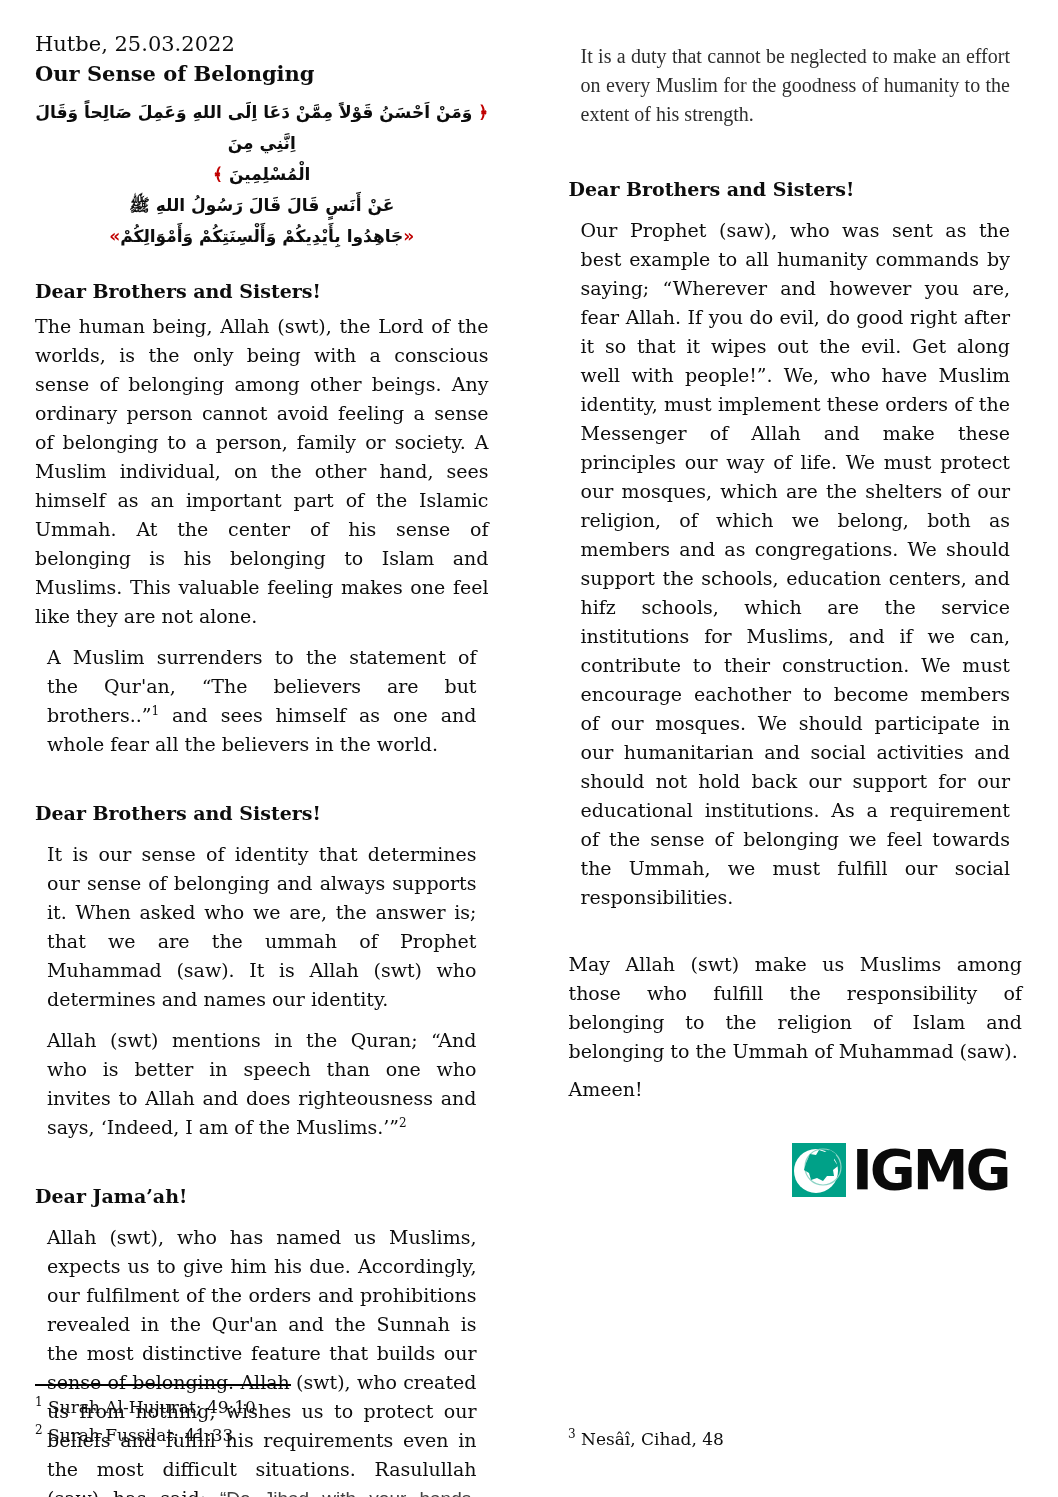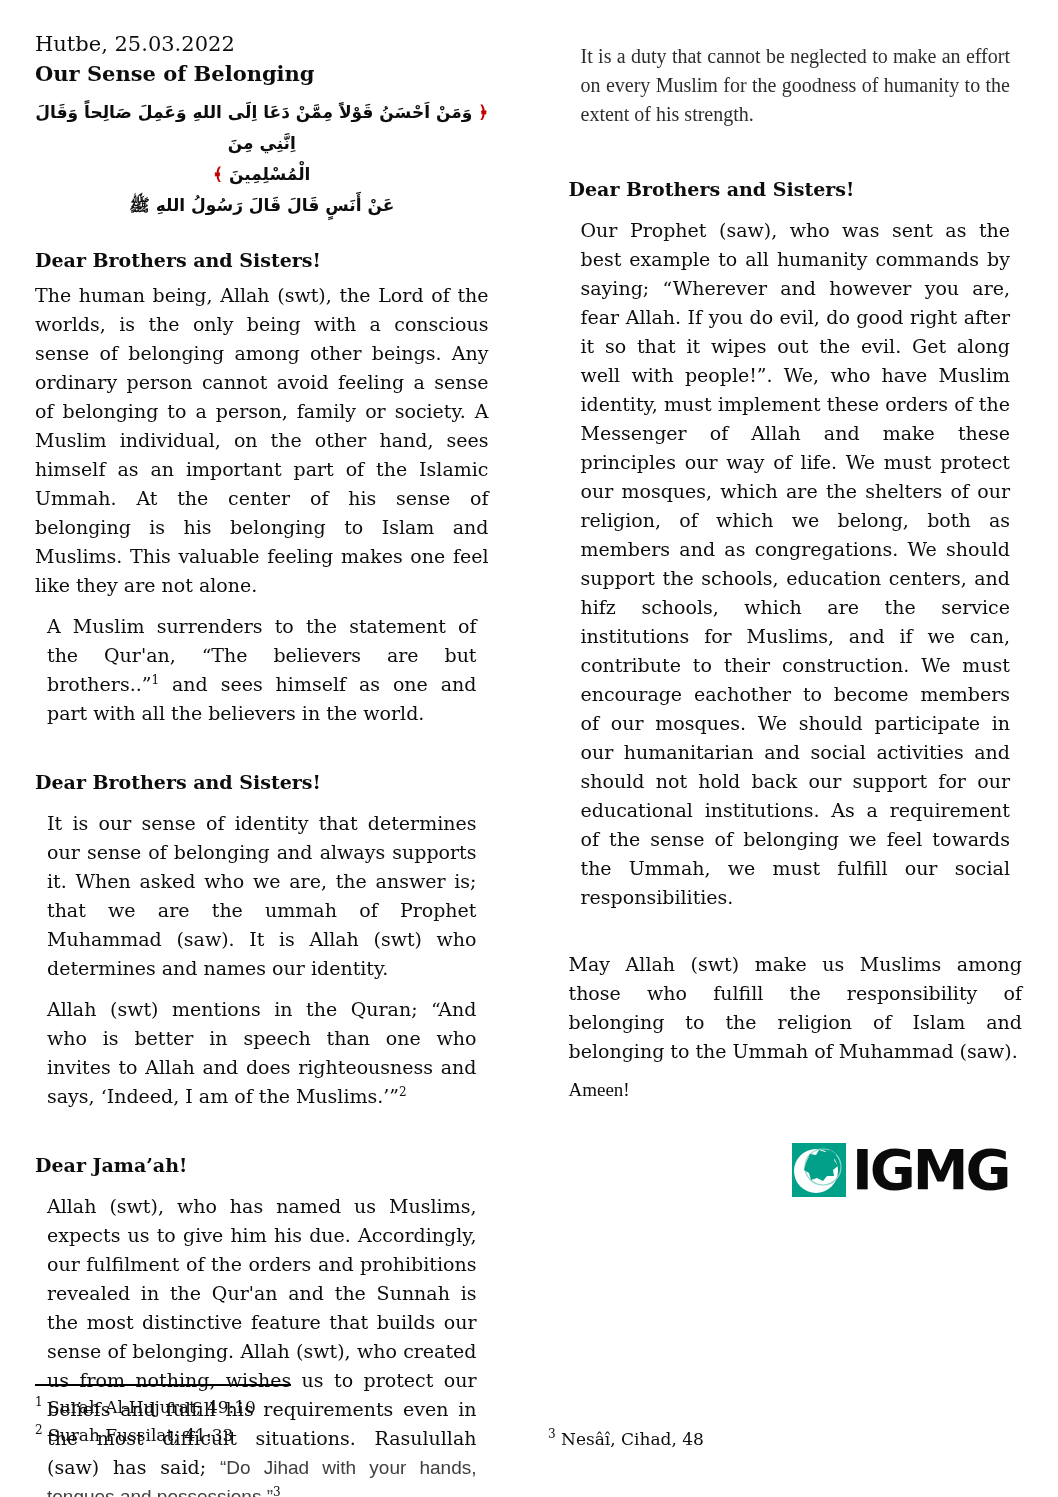--- a/index.html
+++ b/index.html
@@ -20,54 +20,55 @@
   }
   .red { color:#c00000; }
 
   .heading { font-weight:bold; text-align:left; margin:40px 0 6px; }
   .heading.first { margin-top:25px; }
   .heading.top-right { margin-top:46px; }
 
   p.body { margin:0 0 10px; }
   p.tight { margin:12px; }
   p.after-gap { margin:38px 0 0; }
-  p.ameen { margin:9px 0 0; text-align:left;font-family:Liberation Serif, serif; }
+  p.ameen { margin:9px 0 0; text-align:left; }
 
   .bold { font-weight:normal; }
   .light { font-family:Liberation Sans, sans-serif; color:#404040; }
   .light-para { font-family:"Liberation Serif", serif; color:#2e2e2e; font-size:20px; }
 
   .sup { vertical-align:super; font-size:12px; line-height:0; }
 
   .logo-row { display:flex; justify-content:flex-end; margin-top:37px; }
 
   .footnotes-left { position:absolute; left:35px; bottom:48px; width:459px; font-size:17px; line-height:28px; }
   .fn-rule { width:256px; border-top:2px solid #000; margin-bottom:7px; }
-  .footnotes-right { position:absolute; left:548px; bottom:44px; width:459px; font-size:17px; line-height:28px; }
+  .footnotes-right { position:absolute; left:568px; bottom:44px; width:459px; font-size:17px; line-height:28px; }
   .fn-line { text-align:left; }
 </style>
 </head>
 <body>
 
 <div class="page">
   <div class="columns">
 
     <div class="col">
       <div class="date-line">Hutbe, 25.03.2022</div>
       <div class="doc-title">Our Sense of Belonging</div>
 
       <div class="arabic">
         <div><span class="red">﴿</span> <span>وَمَنْ اَحْسَنُ قَوْلاً مِمَّنْ دَعَا اِلَى اللهِ وَعَمِلَ صَالِحاً وَقَالَ اِنَّنِي مِنَ</span></div>
         <div><span>الْمُسْلِمِينَ</span> <span class="red">﴾</span></div>
         <div>عَنْ أَنَسٍ قَالَ قَالَ رَسُولُ اللهِ ﷺ</div>
+        <div><span class="red">«</span><span>جَاهِدُوا بِأَيْدِيكُمْ وَأَلْسِنَتِكُمْ وَأَمْوَالِكُمْ</span><span class="red">»</span></div>
       </div>
 
       <div class="heading first">Dear Brothers and Sisters!</div>
       <p class="body">The human being, Allah (swt), the Lord of the worlds, is the only being with a conscious sense of belonging among other beings. Any ordinary person cannot avoid feeling a sense of belonging to a person, family or society. A Muslim individual, on the other hand, sees himself as an important part of the Islamic Ummah. At the center of his sense of belonging is his belonging to Islam and Muslims. This valuable feeling makes one feel like they are not alone.</p>
-      <p class="tight"><span>A Muslim surrenders to the statement of the Qur'an, </span><span class="bold">“The believers are but brothers..”</span><span class="sup bold">1</span><span> and sees himself as one and part with all the believers in the world.</span></p>
+      <p class="tight"><span>A Muslim surrenders to the statement of the Qur'an, </span><span class="bold">“The believers are but brothers..”</span><span class="sup bold">1</span><span> and sees himself as one and whole fear all the believers in the world.</span></p>
 
       <div class="heading">Dear Brothers and Sisters!</div>
       <p class="tight">It is our sense of identity that determines our sense of belonging and always supports it. When asked who we are, the answer is; that we are the ummah of Prophet Muhammad (saw). It is Allah (swt) who determines and names our identity.</p>
       <p class="tight"><span>Allah (swt) mentions in the Quran; </span><span class="bold">“And who is better in speech than one who invites to Allah and does righteousness and says, ‘Indeed, I am of the Muslims.’”</span><span class="sup bold">2</span></p>
 
       <div class="heading">Dear Jama’ah!</div>
       <p class="tight"><span>Allah (swt), who has named us Muslims, expects us to give him his due. Accordingly, our fulfilment of the orders and prohibitions revealed in the Qur'an and the Sunnah is the most distinctive feature that builds our sense of belonging. Allah (swt), who created us from nothing, wishes us to protect our beliefs and fulfill his requirements even in the most difficult situations. Rasulullah (saw) has said; </span><span class="light">“Do Jihad with your hands, tongues and possessions.”</span><span class="sup">3</span><span>.</span></p>
     </div>
 
     <div class="col">

